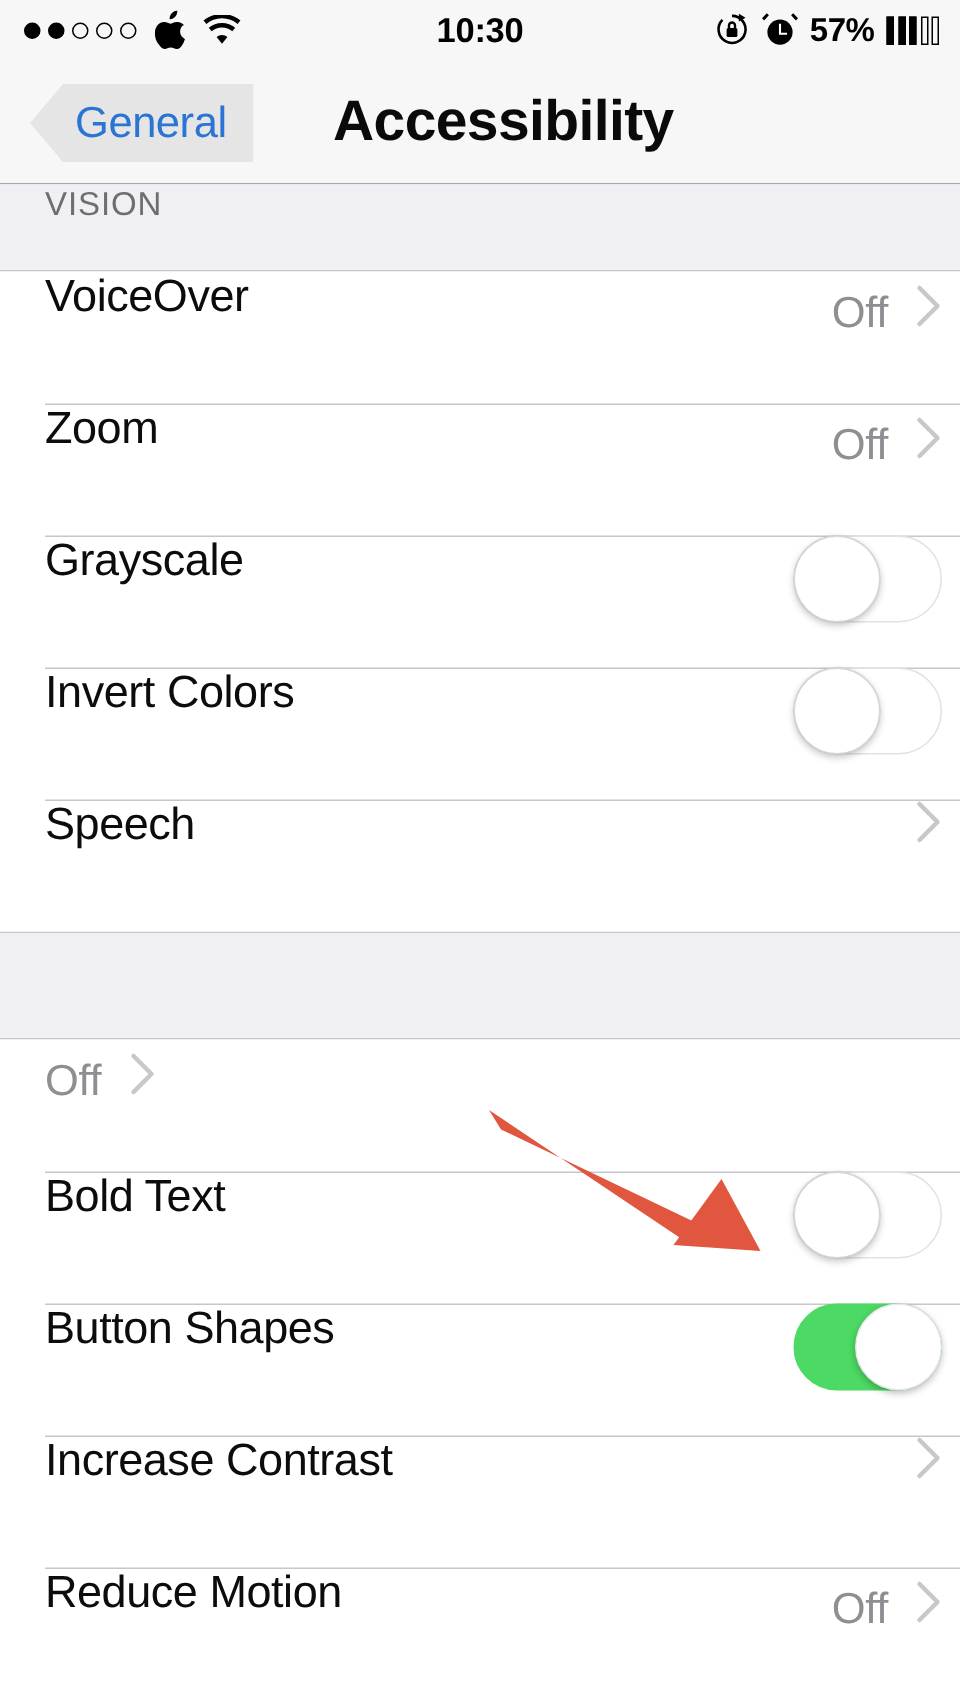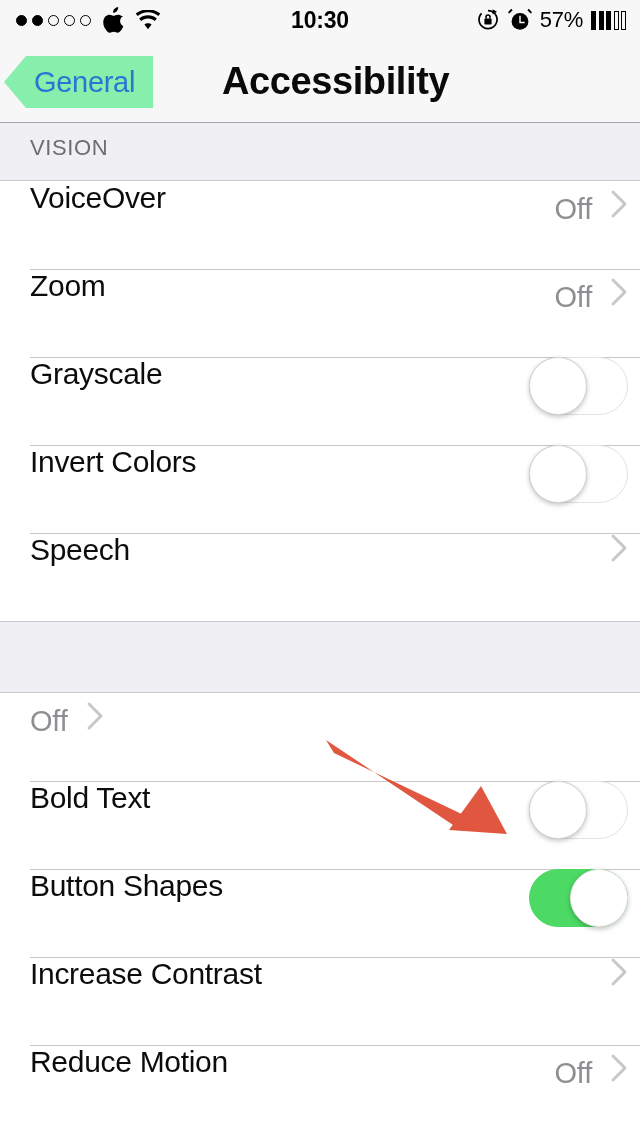--- a/index.html
+++ b/index.html
@@ -60,21 +60,21 @@
   .sb-right {
     position: absolute;
     right: 14px; top: 0;
     height: 40px;
     display: flex;
     align-items: center;
     gap: 8px;
   }
   .battery-pct {
     font-size: 22px;
-    font-weight: 400;
+    font-weight: 700;
     letter-spacing: -0.3px;
   }
   .battery-bars { display: flex; align-items: center; gap: 2.5px; }
   .bbar {
     width: 5px; height: 19px;
     box-sizing: border-box;
     border: 1.7px solid #000;
     background: transparent;
   }
   .bbar.filled { background: #000; }
@@ -83,26 +83,26 @@
   #nav-bar {
     position: absolute;
     left: 0; top: 40px;
     width: 640px; height: 83px;
     background: #f7f7f7;
     border-bottom: 1px solid #a6a6ad;
     box-sizing: border-box;
   }
   #back-button {
     position: absolute;
-    left: 4px; top: 16px;
+    left: 20px; top: 16px;
     height: 52px;
     display: flex;
     align-items: center;
     padding: 0 18px 0 30px;
-    background: #86efac;
+    background: #e5e5e5;
     -webkit-clip-path: polygon(22px 0, 100% 0, 100% 100%, 22px 100%, 0 50%);
     clip-path: polygon(22px 0, 100% 0, 100% 100%, 22px 100%, 0 50%);
     cursor: pointer;
   }
   #back-button-label {
     color: #2a74d4;
     font-size: 29px;
     letter-spacing: -0.3px;
     white-space: nowrap;
   }
@@ -125,21 +125,21 @@
     width: 640px;
     bottom: 0;
     background: #ffffff;
   }
   .section-header {
     height: 58px;
     background: #efeff4;
     border-bottom: 1px solid #c8c7cc;
     box-sizing: border-box;
     display: flex;
-    align-items: center;
+    align-items: flex-start;
     padding: 0 16px 7px 30px;
   }
   .section-header-label {
     font-size: 22px;
     color: #6d6d72;
     letter-spacing: 0.6px;
   }
   .section-gap {
     height: 72px;
     background: #efeff4;

